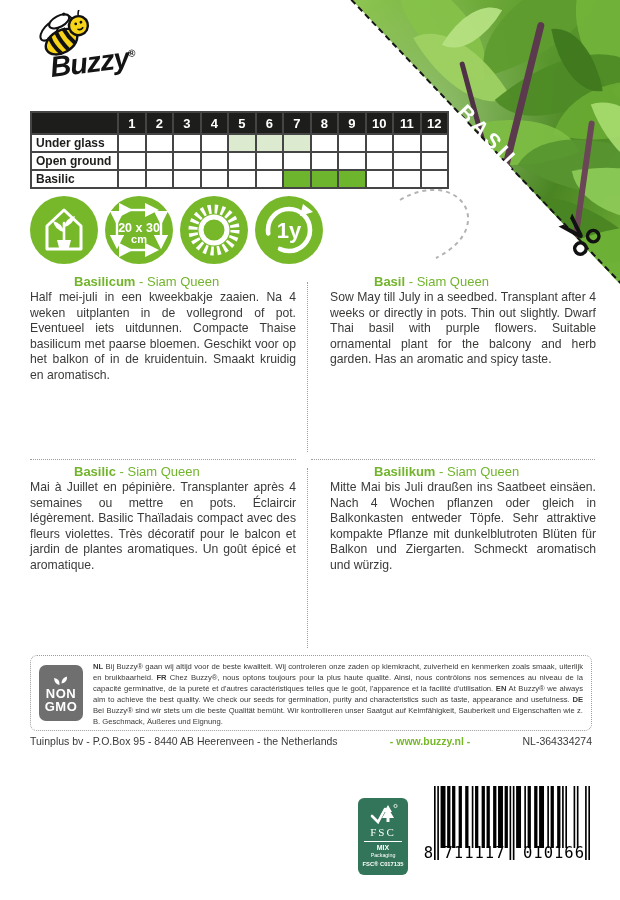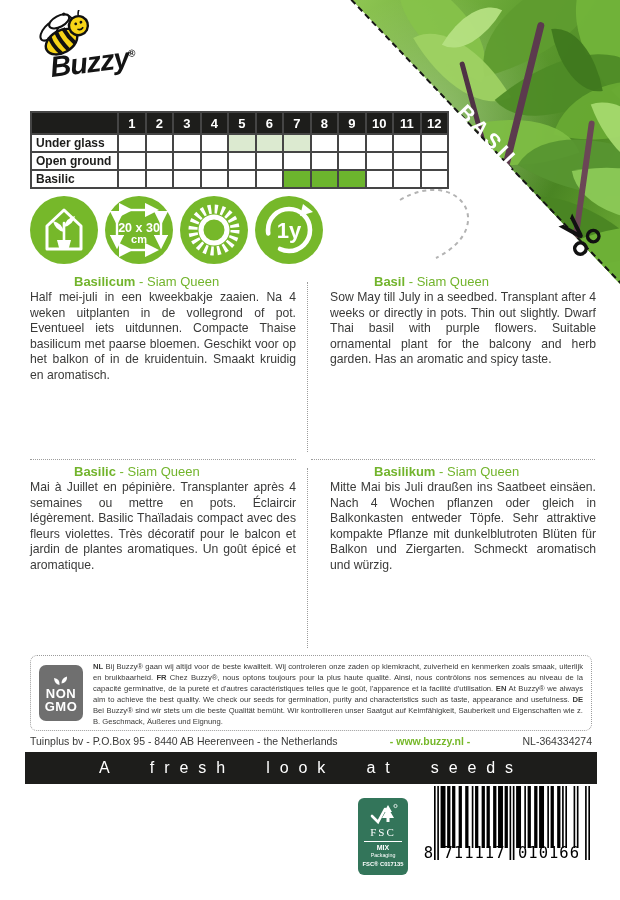--- a/index.html
+++ b/index.html
@@ -79,21 +79,21 @@
   .fsc .mix{font-size:7px;font-weight:bold;}
   .fsc .pkg{font-size:5.3px;margin-top:1px;}
   .fsc .lic{font-size:5.8px;font-weight:bold;margin-top:3px;}
 
   
   .barcode{position:absolute;left:420px;top:786px;width:172px;height:88px;}
   .barcode svg{position:absolute;left:14px;top:0;}
   .bc-num{position:absolute;top:58px;font-family:"DejaVu Sans Mono",monospace;font-size:15.5px;color:#000;}
   .bc-lead{left:0px;width:13px;text-align:right;}
   .bc-left{left:21px;width:67px;text-align:center;letter-spacing:1px;}
-  .bc-right{left:98px;width:67px;text-align:left;letter-spacing:1px;}
+  .bc-right{left:98px;width:67px;text-align:right;letter-spacing:1px;}
 </style>
 </head>
 <body>
 
 <div class="sheet">
 
   <div class="photo" id="photo">
       <div class="leaf" style="left: 30px; top: -10px; width: 120px; height: 70px; background: rgb(134, 194, 74); transform: rotate(25deg); border-radius: 0px 100%;"></div>
       <div class="leaf" style="left: 120px; top: -20px; width: 140px; height: 80px; background: rgb(95, 156, 47); transform: rotate(-15deg); border-radius: 100% 0px;"></div>
       <div class="leaf" style="left: 200px; top: -5px; width: 120px; height: 90px; background: rgb(114, 180, 58); transform: rotate(35deg); border-radius: 0px 100%;"></div>
@@ -289,23 +289,20 @@
     </div>
     <div class="qtext" id="quality-text"><b>NL</b> Bij Buzzy® gaan wij altijd voor de beste kwaliteit. Wij controleren onze zaden op kiemkracht, zuiverheid en kenmerken zoals smaak, uiterlijk en bruikbaarheid. <b>FR</b> Chez Buzzy®, nous optons toujours pour la plus haute qualité. Ainsi, nous contrôlons nos semences au niveau de la capacité germinative, de la pureté et d'autres caractéristiques telles que le goût, l'apparence et la facilité d'utilisation. <b>EN</b> At Buzzy® we always aim to achieve the best quality. We check our seeds for germination, purity and characteristics such as taste, appearance and usefulness. <b>DE</b> Bei Buzzy® sind wir stets um die beste Qualität bemüht. Wir kontrollieren unser Saatgut auf Keimfähigkeit, Sauberkeit und Eigenschaften wie z. B. Geschmack, Äußeres und Eignung.</div>
   </div>
 
   <div class="address">
     <span>Tuinplus bv - P.O.Box 95 - 8440 AB Heerenveen - the Netherlands</span>
     <span class="mid">- www.buzzy.nl -</span>
     <span>NL-364334274</span>
   </div>
 
-  <div class="slogan">
-    <span>A fresh look at seeds</span>
-  </div>
 
   <div class="fsc">
     <svg width="30" height="22" viewBox="0 0 30 22">
       <path d="M4 13 L10 19 L17 6" fill="none" stroke="#fff" stroke-width="2.6" stroke-linecap="round"></path>
       <path d="M20 2 L24 9 L22.5 9 L26 15 L21.5 15 L21.5 19 L18.5 19 L18.5 15 L14 15 L17.5 9 L16 9 Z" fill="#fff"></path>
       <circle cx="27.5" cy="3" r="1.6" fill="none" stroke="#fff" stroke-width="0.8"></circle>
     </svg>
     <div class="acr">FSC</div>
     <div class="rule"></div>
     <div class="mix">MIX</div>

